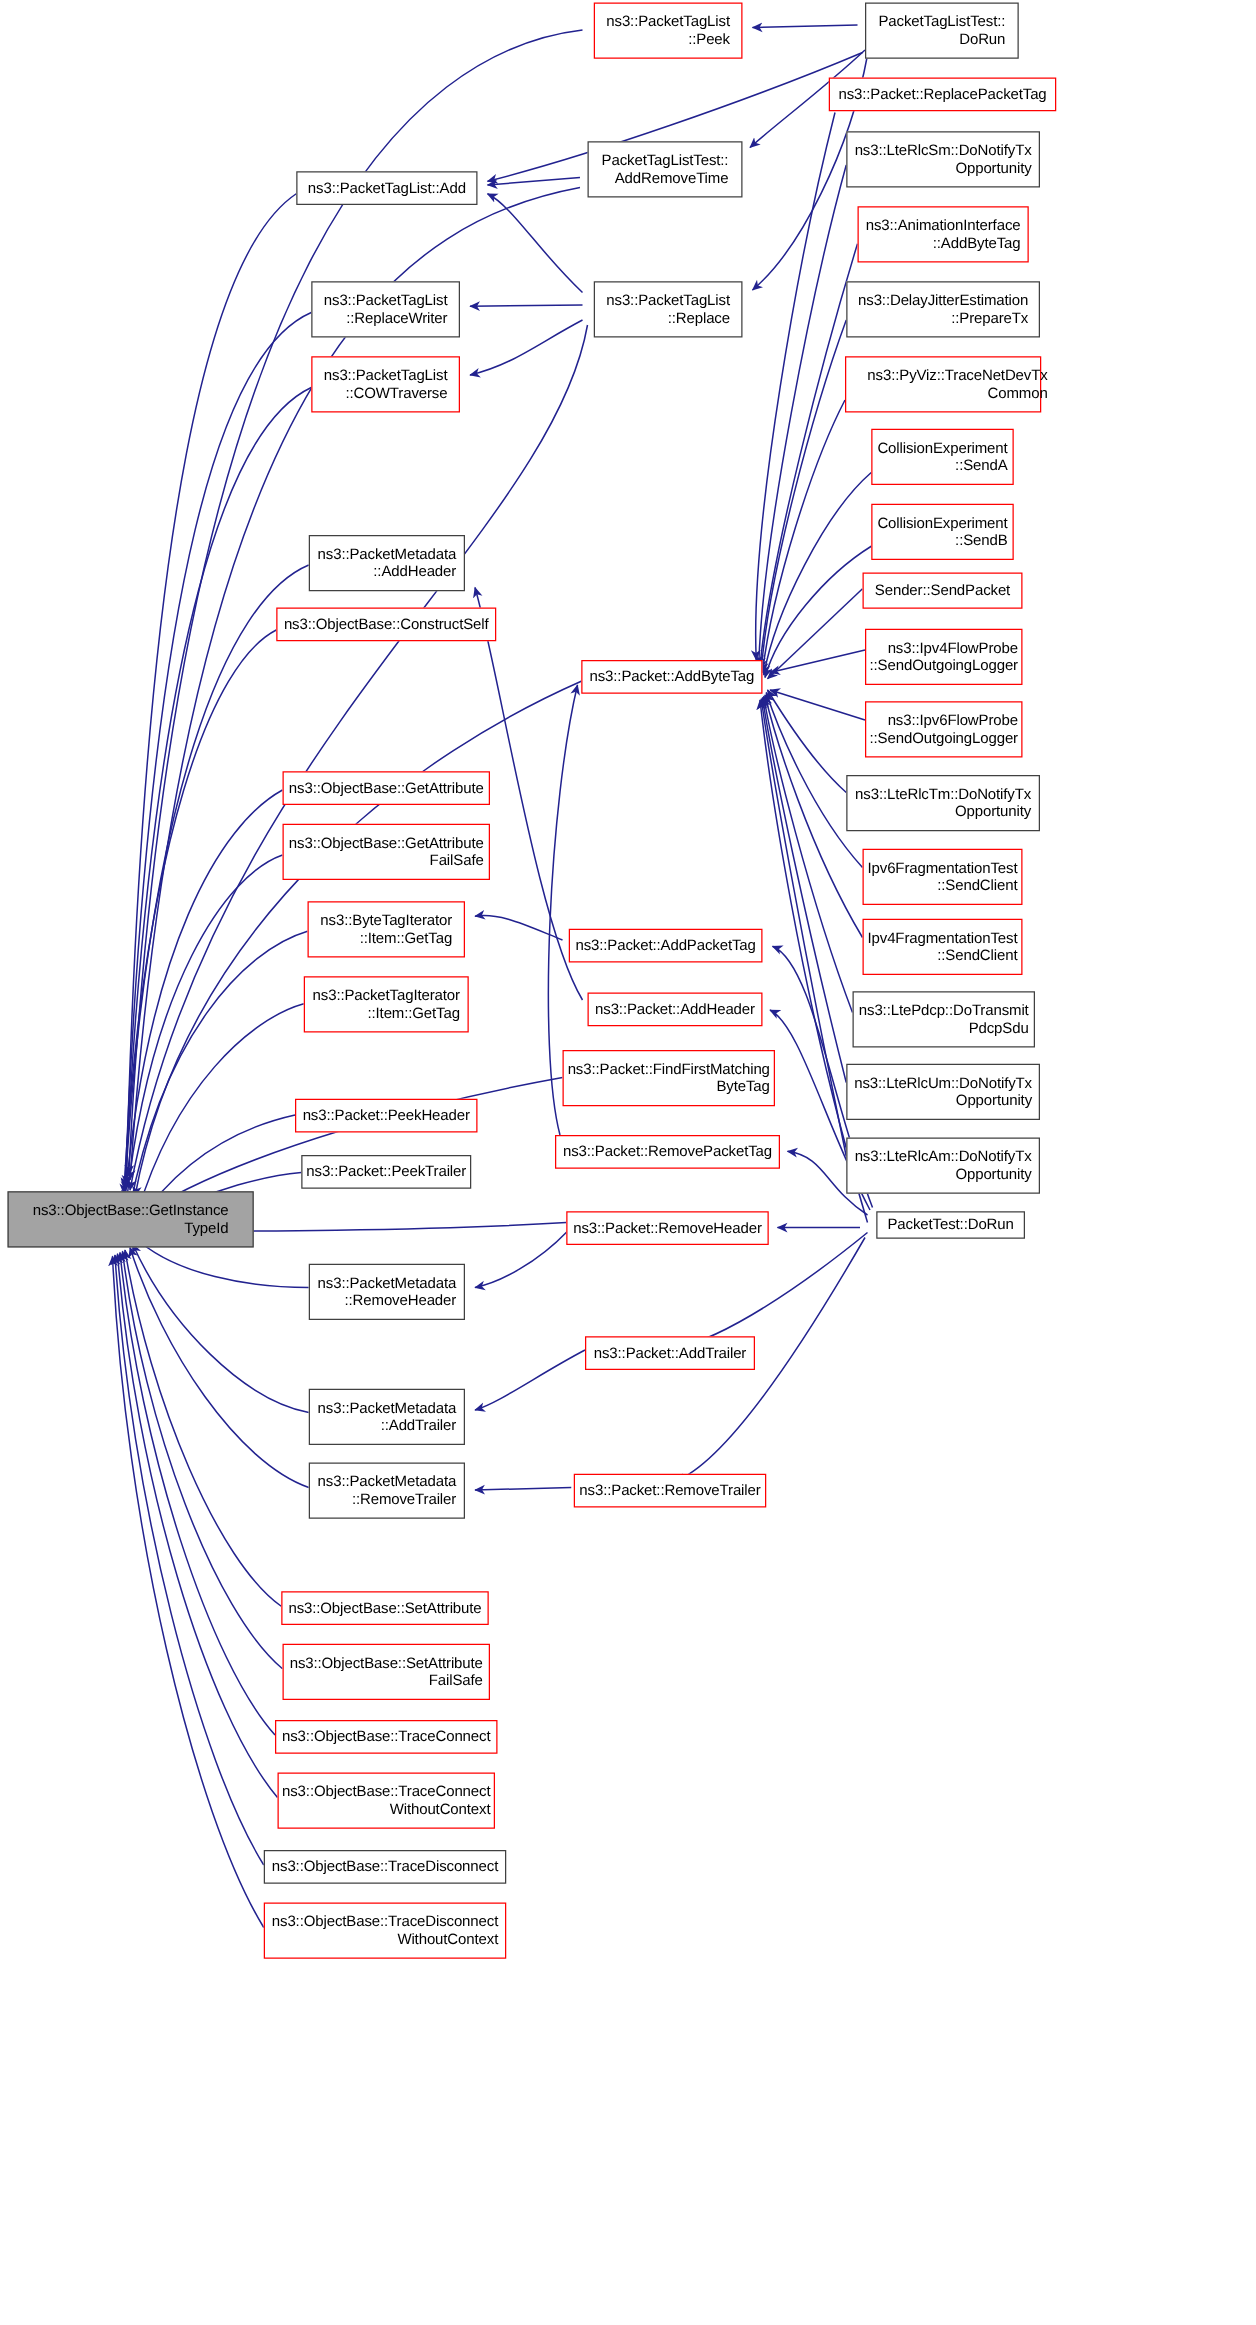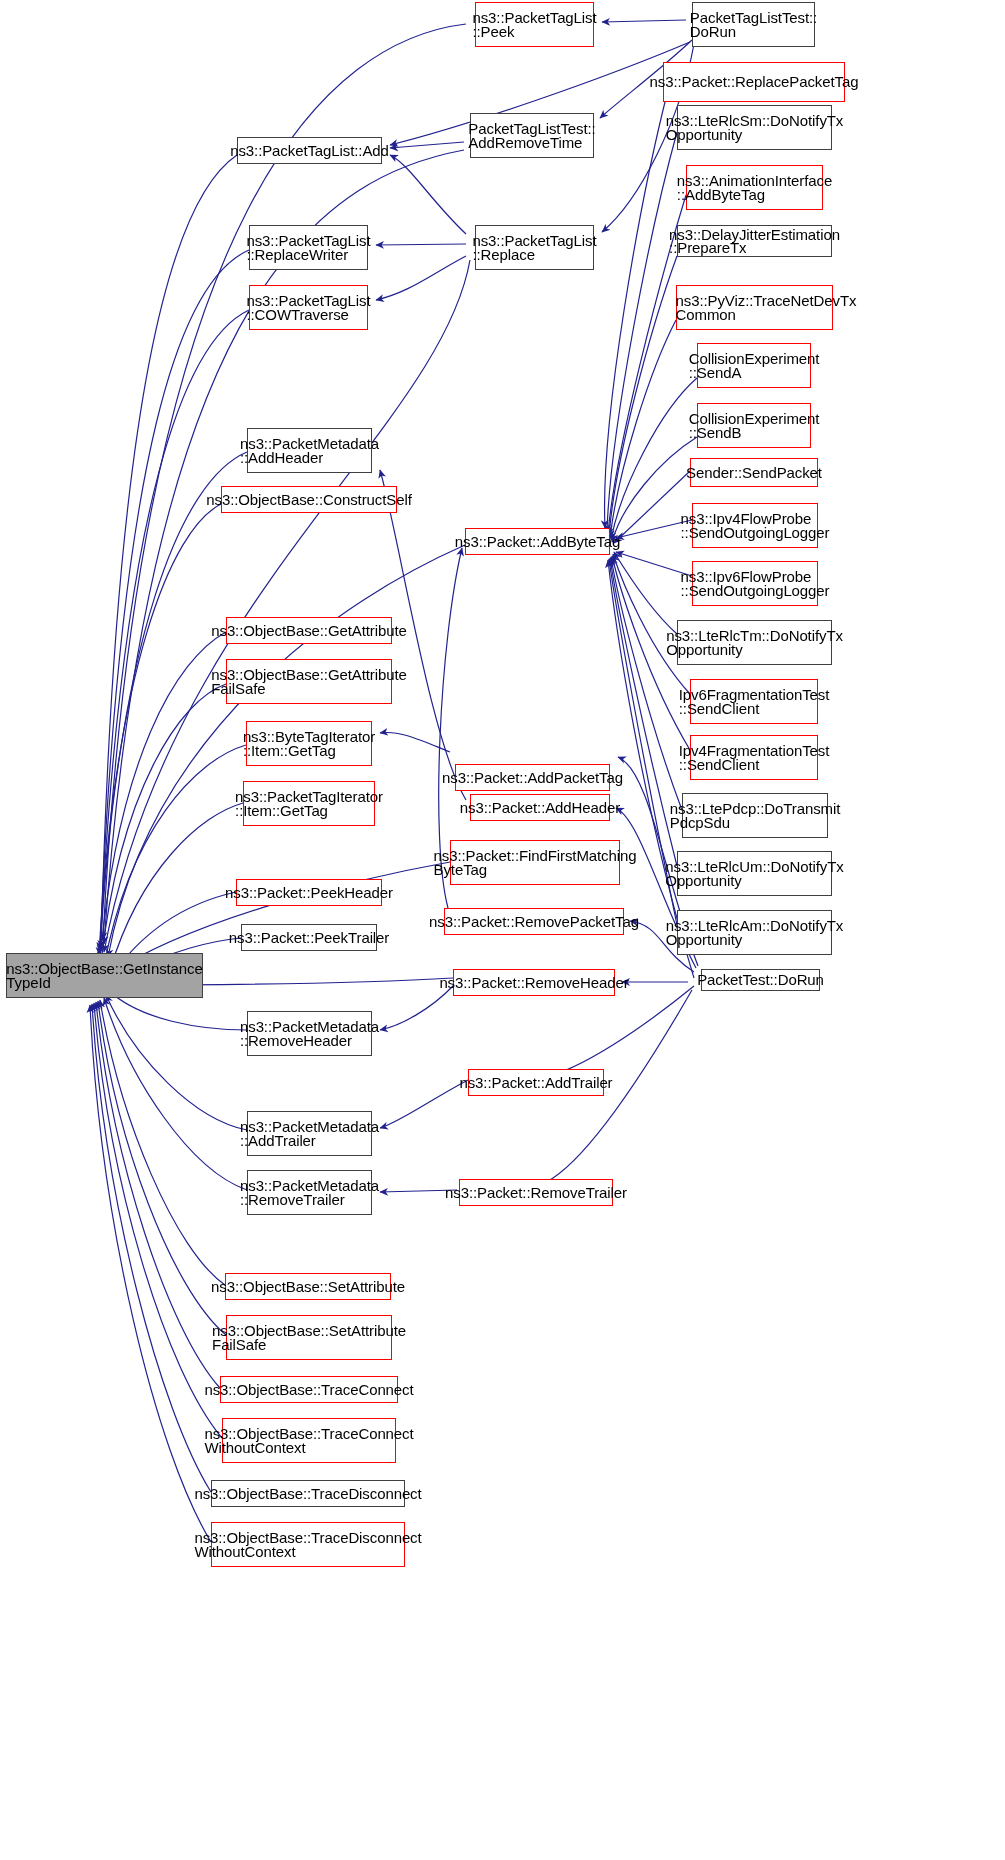--- a/index.html
+++ b/index.html
@@ -8,22 +8,22 @@
     width:1005px;height:1860px;
     background:#ffffff;
     font-family:"Liberation Sans", sans-serif;
     overflow:hidden;
   }
   #edges{position:absolute;left:0;top:0;width:1005px;height:1860px;}
   .node{
     position:absolute;
     box-sizing:border-box;
     display:flex;align-items:center;justify-content:center;
-    text-align:left;
-    font-size:15px;
+    text-align:right;
+    font-size:12px;
     line-height:13.5px;
     color:#000000;
     background:#ffffff;
     border:1px solid #404040;
     white-space:pre-line;
     letter-spacing:-0.1px;
     padding:0 3px;
   }
   .node.red{border:1px solid #ff0000;}
   .node.root{
@@ -107,33 +107,33 @@
         <path d="M 211,1542 C 155,1450 100,1220 90,1005" marker-end="url(#ah)"></path>
       </g>
   </svg>
   <div id="node-layer">
       <div class="node root" style="left: 6px; top: 953px; width: 197px; height: 45px;">ns3::ObjectBase::GetInstance
 TypeId</div>
       <div class="node red" style="left: 475px; top: 2px; width: 119px; height: 45px;">ns3::PacketTagList
 ::Peek</div>
       <div class="node" style="left: 692px; top: 2px; width: 123px; height: 45px;">PacketTagListTest::
 DoRun</div>
-      <div class="node red" style="left: 663px; top: 62px; width: 182px; height: 40px;">ns3::Packet::ReplacePacketTag</div>
+      <div class="node red" style="left: 663px; top: 62px; width: 182px; height: 27px;">ns3::Packet::ReplacePacketTag</div>
       <div class="node" style="left: 677px; top: 105px; width: 155px; height: 45px;">ns3::LteRlcSm::DoNotifyTx
 Opportunity</div>
       <div class="node" style="left: 470px; top: 113px; width: 124px; height: 45px;">PacketTagListTest::
 AddRemoveTime</div>
       <div class="node" style="left: 237px; top: 137px; width: 145px; height: 27px;">ns3::PacketTagList::Add</div>
       <div class="node red" style="left: 686px; top: 165px; width: 137px; height: 45px;">ns3::AnimationInterface
 ::AddByteTag</div>
       <div class="node" style="left: 249px; top: 225px; width: 119px; height: 45px;">ns3::PacketTagList
 ::ReplaceWriter</div>
       <div class="node" style="left: 475px; top: 225px; width: 119px; height: 45px;">ns3::PacketTagList
 ::Replace</div>
-      <div class="node" style="left: 677px; top: 225px; width: 155px; height: 32px;">ns3::DelayJitterEstimation
+      <div class="node" style="left: 677px; top: 225px; width: 155px; height: 45px;">ns3::DelayJitterEstimation
 ::PrepareTx</div>
       <div class="node red" style="left: 249px; top: 285px; width: 119px; height: 45px;">ns3::PacketTagList
 ::COWTraverse</div>
       <div class="node red" style="left: 676px; top: 285px; width: 157px; height: 45px; padding-left: 26px;">ns3::PyViz::TraceNetDevTx
 Common</div>
       <div class="node red" style="left: 697px; top: 343px; width: 114px; height: 45px;">CollisionExperiment
 ::SendA</div>
       <div class="node red" style="left: 697px; top: 403px; width: 114px; height: 45px;">CollisionExperiment
 ::SendB</div>
       <div class="node" style="left: 247px; top: 428px; width: 125px; height: 45px;">ns3::PacketMetadata
@@ -149,21 +149,21 @@
       <div class="node" style="left: 677px; top: 620px; width: 155px; height: 45px;">ns3::LteRlcTm::DoNotifyTx
 Opportunity</div>
       <div class="node red" style="left: 226px; top: 659px; width: 166px; height: 45px;">ns3::ObjectBase::GetAttribute
 FailSafe</div>
       <div class="node red" style="left: 690px; top: 679px; width: 128px; height: 45px;">Ipv6FragmentationTest
 ::SendClient</div>
       <div class="node red" style="left: 246px; top: 721px; width: 126px; height: 45px;">ns3::ByteTagIterator
 ::Item::GetTag</div>
       <div class="node red" style="left: 690px; top: 735px; width: 128px; height: 45px;">Ipv4FragmentationTest
 ::SendClient</div>
-      <div class="node red" style="left: 455px; top: 743px; width: 155px; height: 27px; margin-top: 21px;">ns3::Packet::AddPacketTag</div>
+      <div class="node red" style="left: 455px; top: 743px; width: 155px; height: 27px;">ns3::Packet::AddPacketTag</div>
       <div class="node red" style="left: 243px; top: 781px; width: 132px; height: 45px;">ns3::PacketTagIterator
 ::Item::GetTag</div>
       <div class="node red" style="left: 470px; top: 794px; width: 140px; height: 27px;">ns3::Packet::AddHeader</div>
       <div class="node" style="left: 682px; top: 793px; width: 146px; height: 45px;">ns3::LtePdcp::DoTransmit
 PdcpSdu</div>
       <div class="node red" style="left: 450px; top: 840px; width: 170px; height: 45px;">ns3::Packet::FindFirstMatching
 ByteTag</div>
       <div class="node" style="left: 677px; top: 851px; width: 155px; height: 45px;">ns3::LteRlcUm::DoNotifyTx
 Opportunity</div>
       <div class="node red" style="left: 236px; top: 879px; width: 146px; height: 27px;">ns3::Packet::PeekHeader</div>

